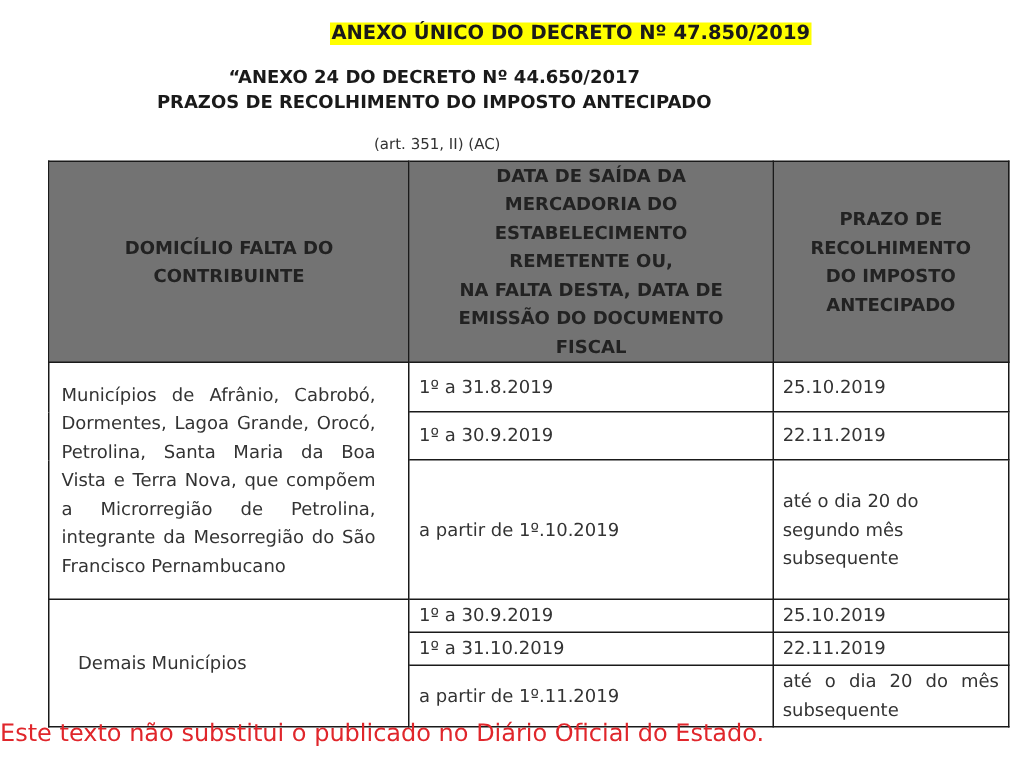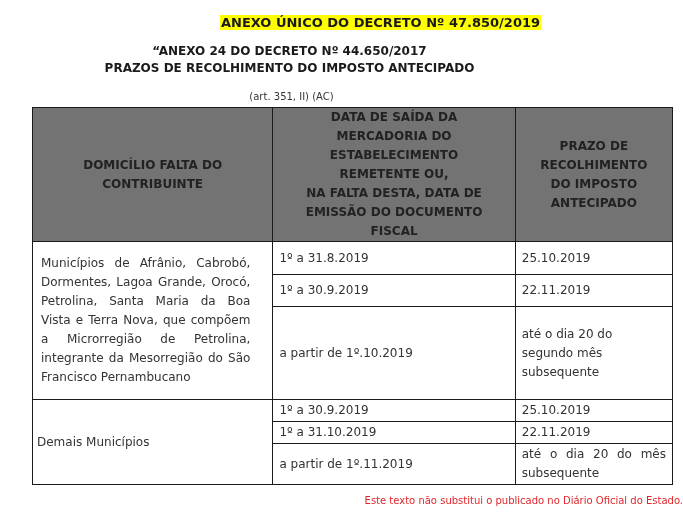--- a/index.html
+++ b/index.html
@@ -82,37 +82,37 @@
       color: #333333;
     }
     td.muni {
       text-align: justify;
       vertical-align: top;
       padding: 1px 22px 2px 8px;
       line-height: 19px;
     }
     td.demais {
       text-align: left;
-      padding-left: 4px;
+      padding-left: 19px;
     }
     td.top { vertical-align: top; }
     td.just { text-align: justify; }
     tr.r1 td { height: 28px; }
     tr.r2 td { height: 27px; }
     tr.r3 td { height: 88px; }
     tr.r4 td { height: 16px; padding-top: 1px; padding-bottom: 1px; }
     tr.r5 td { height: 16px; padding-top: 1px; padding-bottom: 1px; }
     tr.r6 td { height: 36px; padding-top: 1px; padding-bottom: 1px; }
     .footer {
       position: absolute;
-      top: 494px;
+      top: 482px;
       left: 0;
       width: 683px;
-      text-align: right;
-      font-size: 10px;
+      text-align: left;
+      font-size: 16px;
       color: #e0262b;
       line-height: 14px;
     }
   </style>
 </head>
 <body>
 
 <div class="title-main">
   <span>ANEXO ÚNICO DO DECRETO Nº 47.850/2019</span>
 </div>

